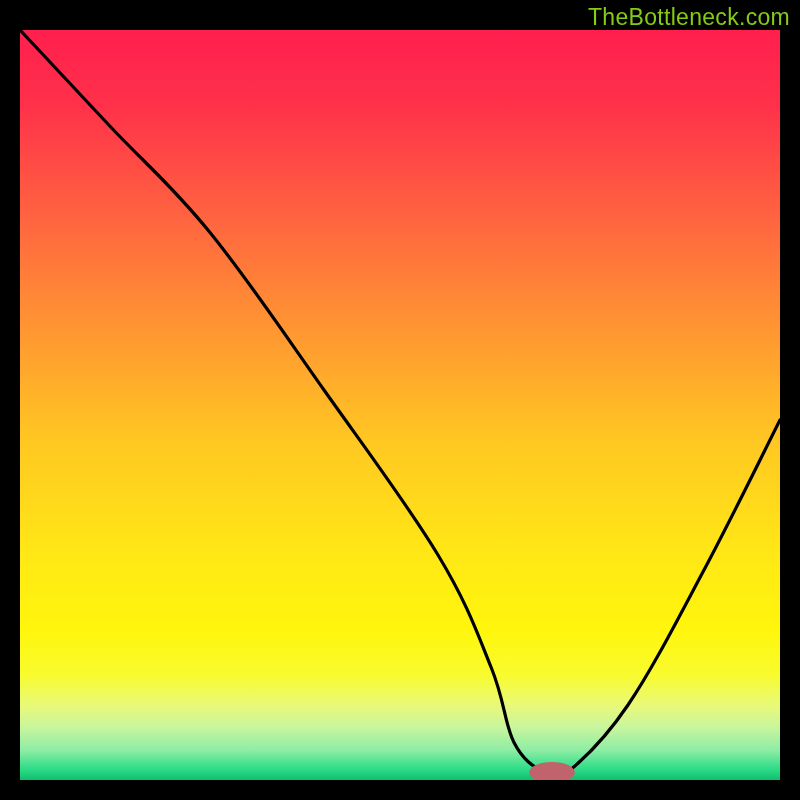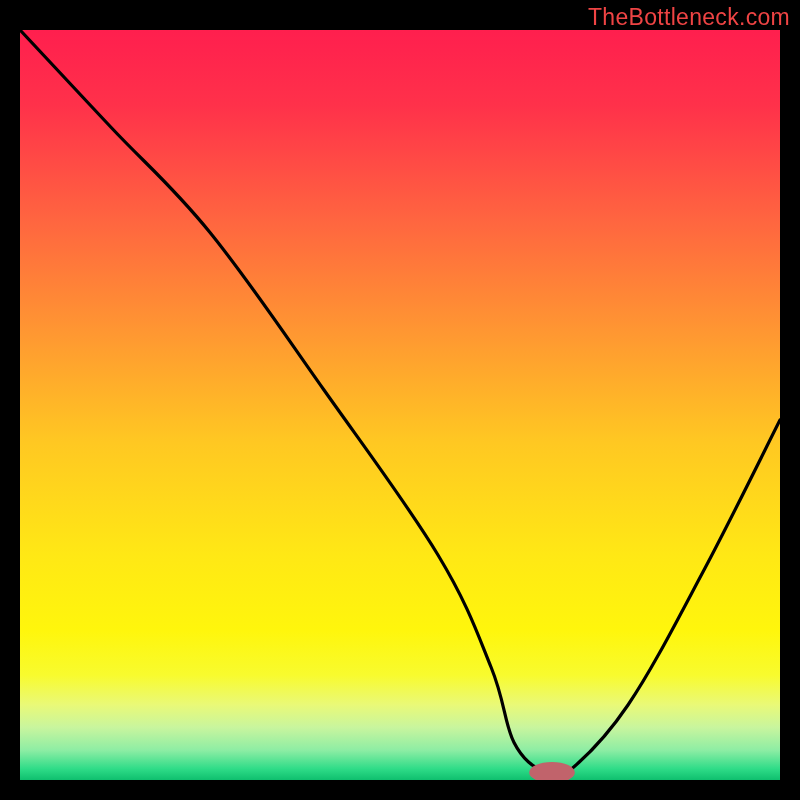--- a/index.html
+++ b/index.html
@@ -14,21 +14,21 @@
   .frame {
     position: relative;
     width: 800px;
     height: 800px;
     background: #000;
   }
   .watermark {
     position: absolute;
     top: 4px;
     right: 10px;
-    color: #ef4444;
+    color: #84cc16;
     font-size: 23px;
     font-weight: 500;
     letter-spacing: 0.3px;
     z-index: 5;
   }
   .plot-area {
     position: absolute;
     left: 20px;
     top: 30px;
     width: 760px;

